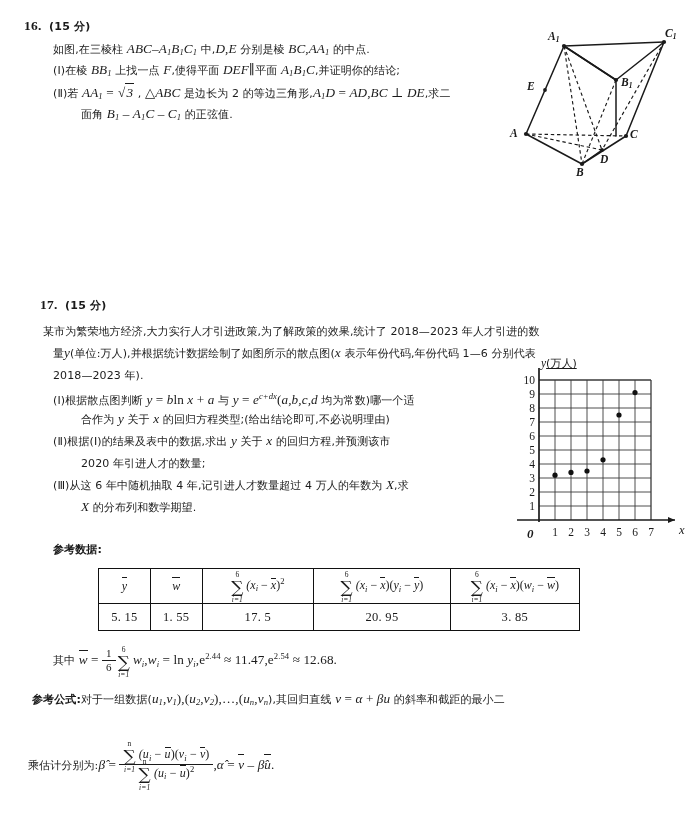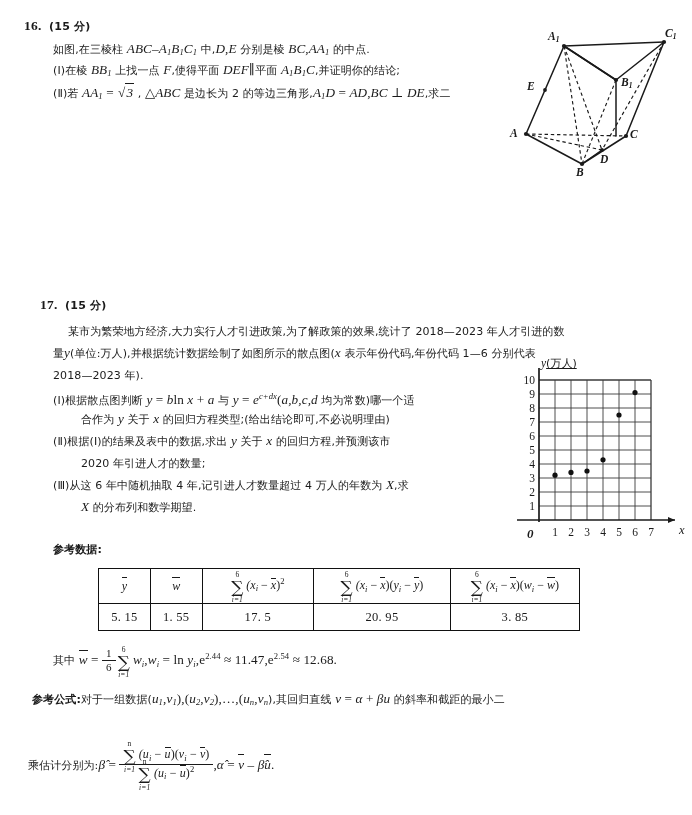--- a/index.html
+++ b/index.html
@@ -180,20 +180,23 @@
   </div>
 
   <div class="line" style="left:53px; top:61px;">
     <span class="cn">(Ⅰ)</span><span class="cn">在棱 </span><span class="it">BB</span><span class="sub">1</span><span class="cn"> 上找一点 </span><span class="it">F</span><span class="cn">,使得平面 </span><span class="it">DEF</span><span>∥</span><span class="cn">平面 </span><span class="it">A</span><span class="sub">1</span><span class="it">B</span><span class="sub">1</span><span class="it">C</span><span class="cn">,并证明你的结论;</span>
   </div>
 
   <div class="line" style="left:53px; top:83px;">
     <span class="cn">(Ⅱ)</span><span class="cn">若 </span><span class="it">AA</span><span class="sub">1</span><span> = </span><span class="radical">√<span class="rad-body it">3</span></span><span class="cn"> , </span><span>△</span><span class="it">ABC</span><span class="cn"> 是边长为 2 的等边三角形,</span><span class="it">A</span><span class="sub">1</span><span class="it">D</span><span> = </span><span class="it">AD</span><span>,</span><span class="it">BC</span><span> ⊥ </span><span class="it">DE</span><span class="cn">,求二</span>
   </div>
 
+  <div class="line" style="left:81px; top:105px;">
+    <span class="cn">面角 </span><span class="it">B</span><span class="sub">1</span><span> – </span><span class="it">A</span><span class="sub">1</span><span class="it">C</span><span> – </span><span class="it">C</span><span class="sub">1</span><span class="cn"> 的正弦值.</span>
+  </div>
 
   <div class="fig16">
     <svg width="190" height="160" viewBox="0 0 190 160">
       <g stroke="#1a1a1a" fill="none" stroke-width="1.5" stroke-linecap="round">
 
         <line x1="60" y1="22" x2="160" y2="18"></line>
         <line x1="160" y1="18" x2="112" y2="56"></line>
         <line x1="112" y1="56" x2="60" y2="22"></line>
 
         <line x1="22" y1="110" x2="78" y2="140"></line>
@@ -236,21 +239,21 @@
     <span class="fig-label" style="left:126px; top:104px;">C</span>
     <span class="fig-label" style="left:96px; top:129px;">D</span>
     <span class="fig-label" style="left:72px; top:142px;">B</span>
   </div>
 
   <div class="qnum" style="left:40px; top:297px;">
     <span>17.</span>
     <span style="margin-left:4px;" class="cn">(15 分)</span>
   </div>
 
-  <div class="line" style="left:68px; top:322px;">
+  <div class="line" style="left:43px; top:322px;">
     <span class="cn">某市为繁荣地方经济,大力实行人才引进政策,为了解政策的效果,统计了 2018—2023 年人才引进的数</span>
   </div>
   <div class="line" style="left:53px; top:344px;">
     <span class="cn">量</span><span class="it">y</span><span class="cn">(单位:万人),并根据统计数据绘制了如图所示的散点图(</span><span class="it">x</span><span class="cn"> 表示年份代码,年份代码 1—6 分别代表</span>
   </div>
   <div class="line" style="left:53px; top:366px;">
     <span class="cn">2018—2023 年).</span>
   </div>
 
   <div class="line" style="left:53px; top:388px;">

